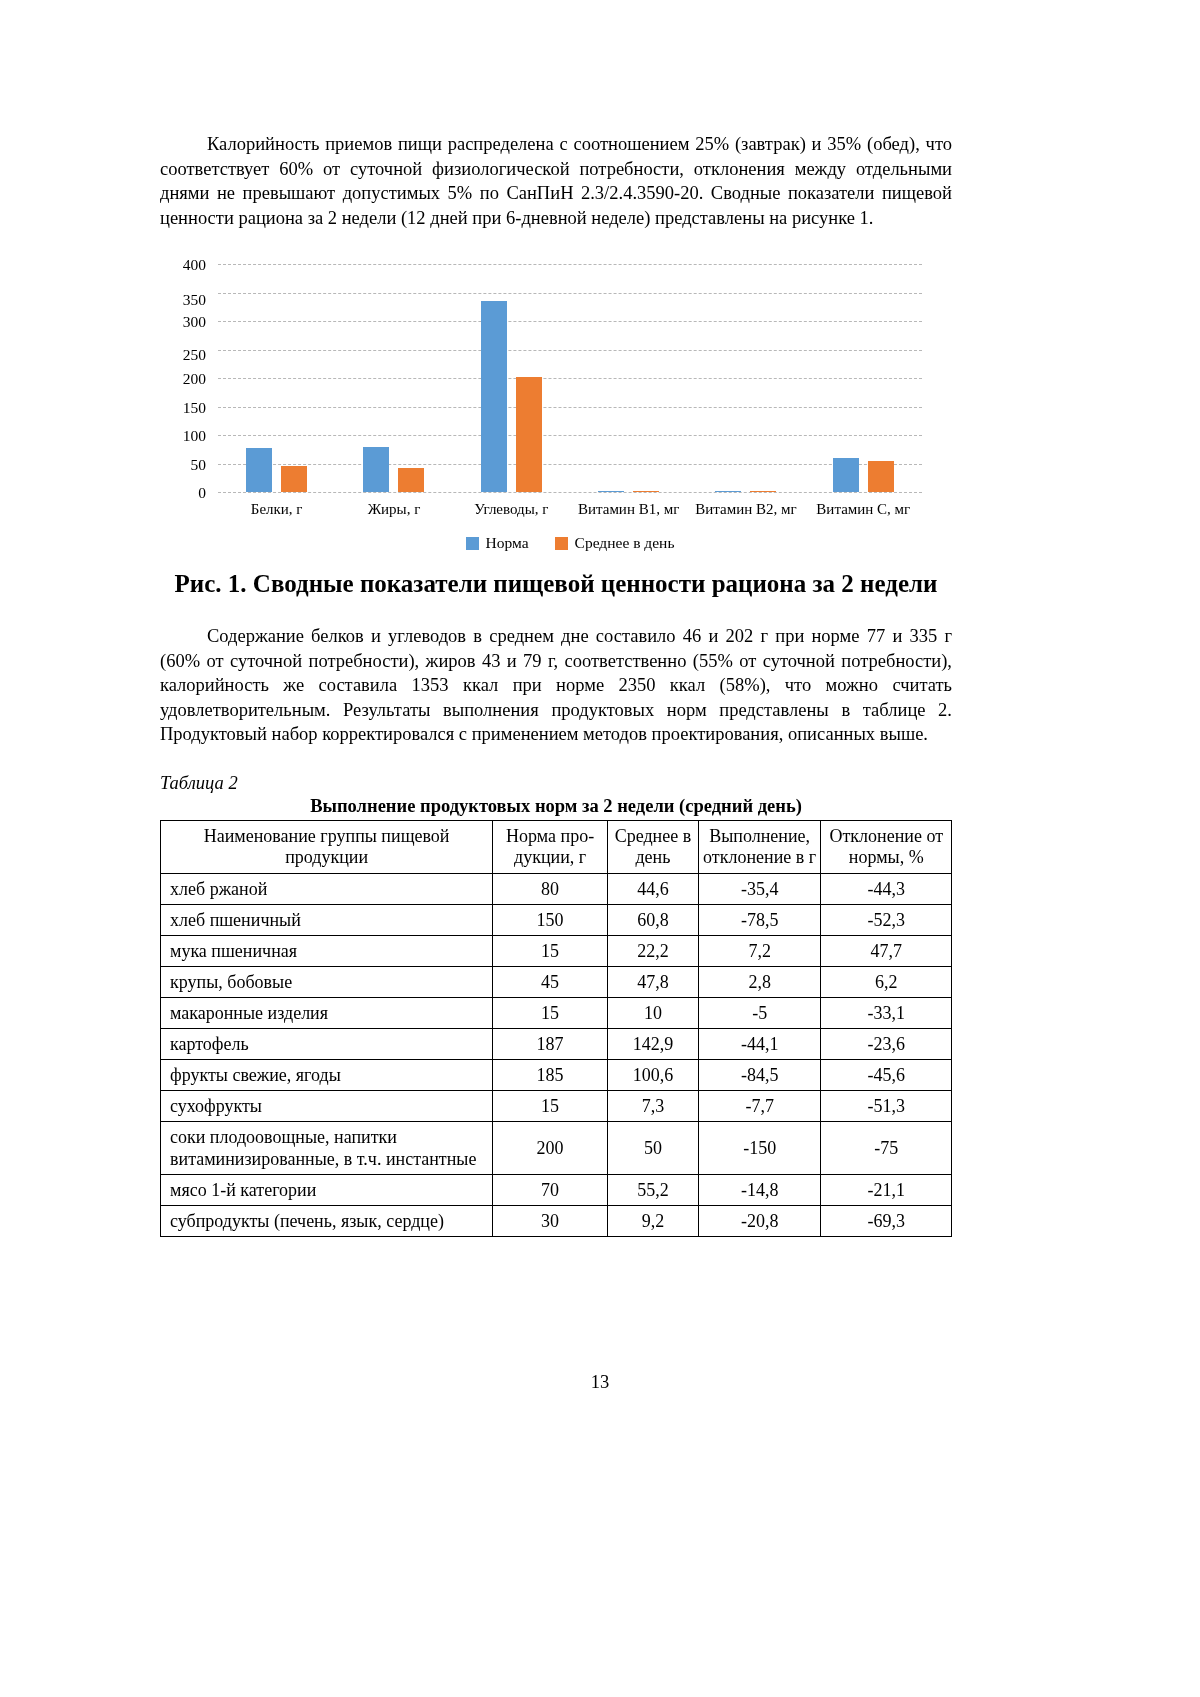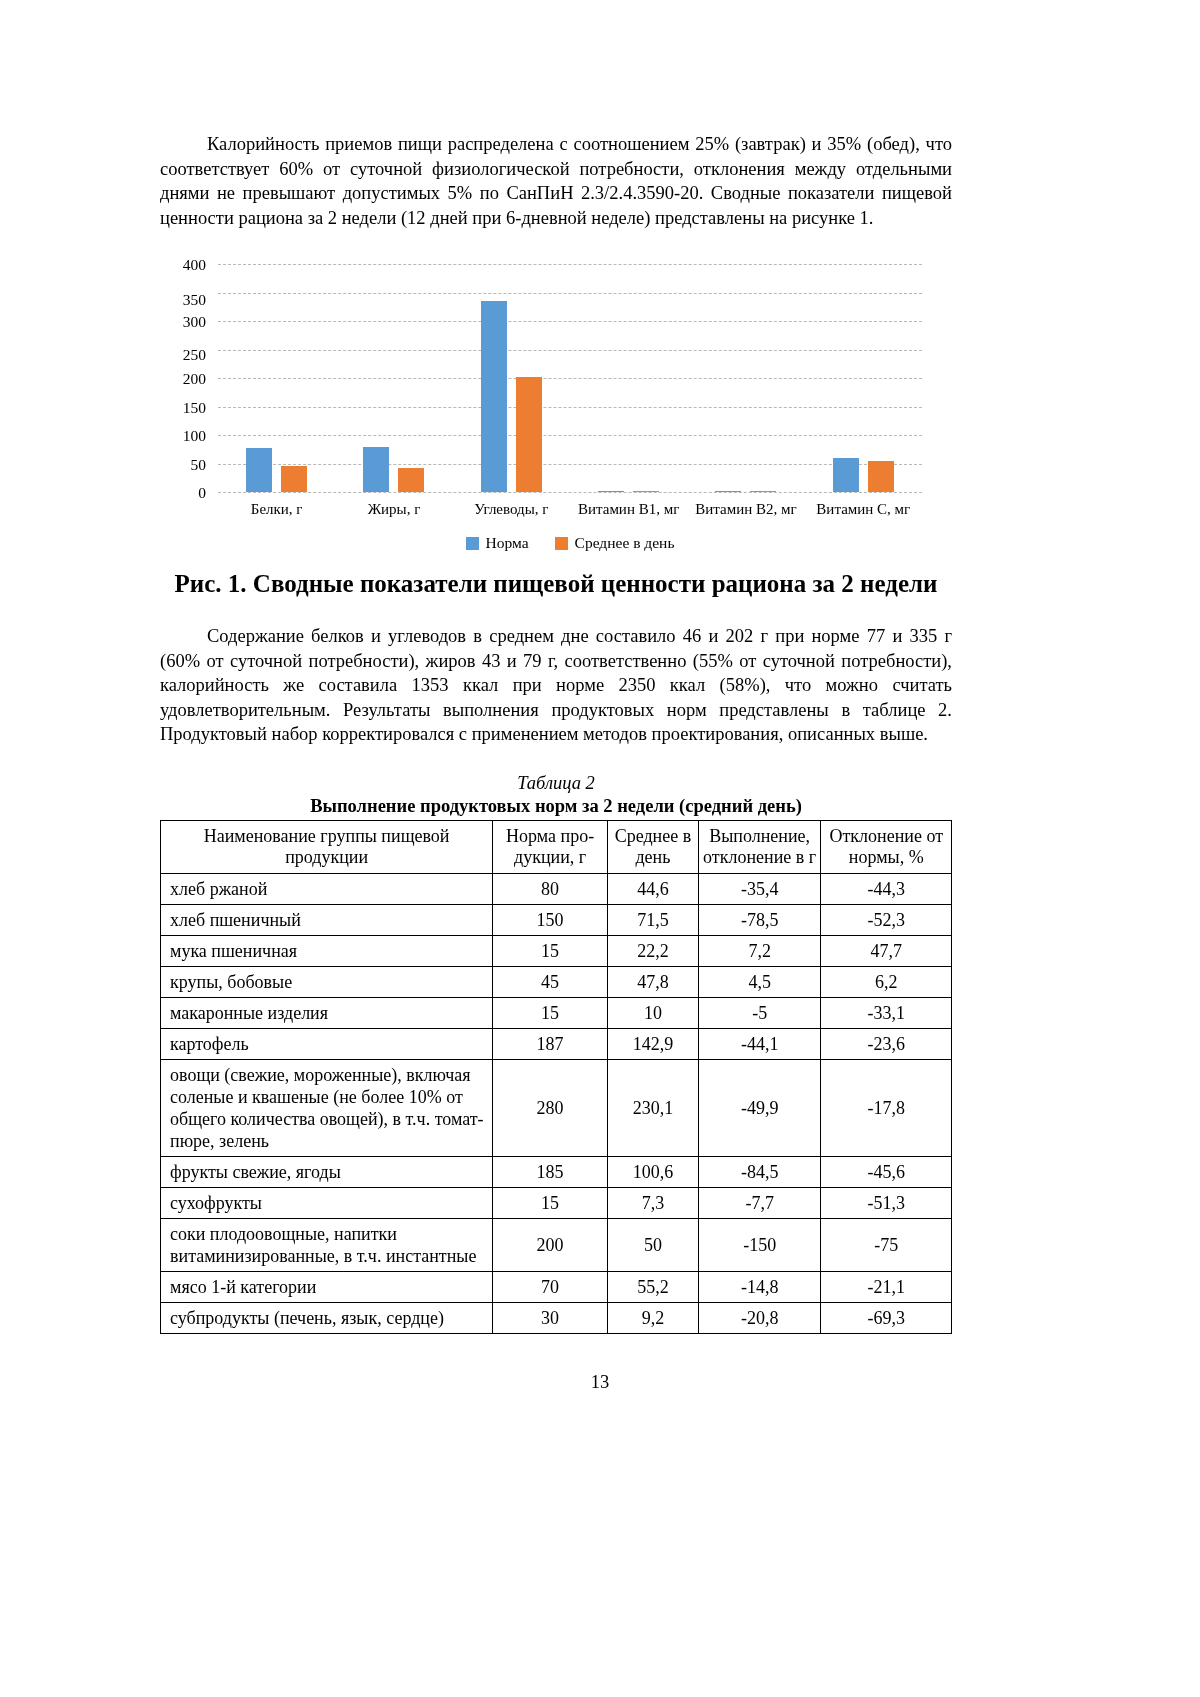--- a/index.html
+++ b/index.html
@@ -88,21 +88,21 @@
     text-align: center;
     font-weight: bold;
     font-size: 25px;
   }
 
   .after-figure { margin-top: 26px; }
 
   
   .table-label {
     margin-top: 26px;
-    text-align: center;
+    text-align: left;
     font-style: italic;
     font-size: 18.5px;
   }
   .table-title {
     text-align: center;
     font-weight: bold;
     font-size: 18.5px;
     margin-top: 2px;
   }
   table.product-table {
@@ -242,60 +242,53 @@
         <tr>
           <td class="cell-name">хлеб ржаной</td>
           <td class="cell-num">80</td>
           <td class="cell-num">44,6</td>
           <td class="cell-num">-35,4</td>
           <td class="cell-num">-44,3</td>
         </tr>
         <tr>
           <td class="cell-name">хлеб пшеничный</td>
           <td class="cell-num">150</td>
-          <td class="cell-num">71,5</td>
+          <td class="cell-num">60,8</td>
           <td class="cell-num">-78,5</td>
           <td class="cell-num">-52,3</td>
         </tr>
         <tr>
           <td class="cell-name">мука пшеничная</td>
           <td class="cell-num">15</td>
           <td class="cell-num">22,2</td>
           <td class="cell-num">7,2</td>
           <td class="cell-num">47,7</td>
         </tr>
         <tr>
           <td class="cell-name">крупы, бобовые</td>
           <td class="cell-num">45</td>
           <td class="cell-num">47,8</td>
-          <td class="cell-num">4,5</td>
+          <td class="cell-num">2,8</td>
           <td class="cell-num">6,2</td>
         </tr>
         <tr>
           <td class="cell-name">макаронные изделия</td>
           <td class="cell-num">15</td>
           <td class="cell-num">10</td>
           <td class="cell-num">-5</td>
           <td class="cell-num">-33,1</td>
         </tr>
         <tr>
           <td class="cell-name">картофель</td>
           <td class="cell-num">187</td>
           <td class="cell-num">142,9</td>
           <td class="cell-num">-44,1</td>
           <td class="cell-num">-23,6</td>
         </tr>
         <tr>
-          <td class="cell-name">овощи (свежие, мороженные), включая соленые и квашеные (не более 10% от общего количества овощей), в т.ч. томат-пюре, зелень</td>
-          <td class="cell-num">280</td>
-          <td class="cell-num">230,1</td>
-          <td class="cell-num">-49,9</td>
-          <td class="cell-num">-17,8</td>
-        </tr>
-        <tr>
           <td class="cell-name">фрукты свежие, ягоды</td>
           <td class="cell-num">185</td>
           <td class="cell-num">100,6</td>
           <td class="cell-num">-84,5</td>
           <td class="cell-num">-45,6</td>
         </tr>
         <tr>
           <td class="cell-name">сухофрукты</td>
           <td class="cell-num">15</td>
           <td class="cell-num">7,3</td>

